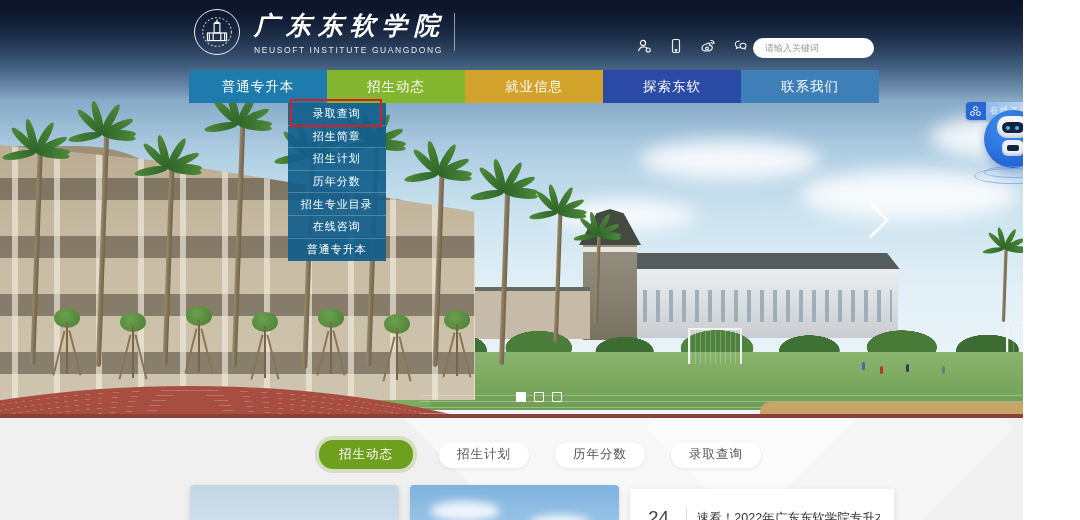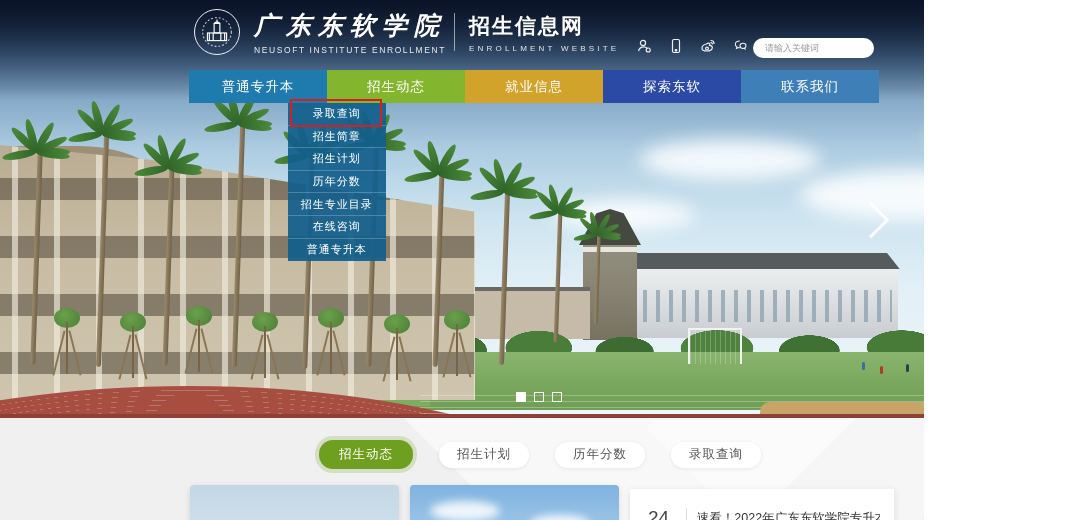--- a/index.html
+++ b/index.html
@@ -1,17 +1,17 @@
 <!DOCTYPE html>
 <html><head>
 <meta charset="utf-8">
 <style>
   * { margin:0; padding:0; box-sizing:border-box; }
   body { background:#fff; font-family:"Liberation Sans","DejaVu Sans",sans-serif; }
-  .screen { position:relative; width:924px; height:520px; overflow:hidden; background:#d946ef; }
+  .screen { position:relative; width:1023px; height:520px; overflow:hidden; background:#d946ef; }
 
   
   .hero { position:absolute; left:0; top:0; width:1080px; height:418px; overflow:hidden; }
   .sky { position:absolute; inset:0;
     background:linear-gradient(180deg,#15223c 0%,#27405f 6%,#51749a 14%,#86aac8 24%,#aecde2 36%,#cde4f0 52%,#e3f0f7 70%,#eef6fa 100%); }
   .cloud { position:absolute; background:rgba(255,255,255,.85); border-radius:50%; filter:blur(9px); }
   .c1{left:640px;top:140px;width:180px;height:40px}
   .c2{left:800px;top:170px;width:220px;height:50px}
   .c3{left:930px;top:115px;width:170px;height:45px}
   .c4{left:555px;top:200px;width:140px;height:30px}
@@ -411,27 +411,23 @@
             <circle cx="23" cy="23" r="15" stroke-dasharray="2 2" opacity=".7"></circle>
             <rect x="20" y="14" width="6" height="10"></rect>
             <path d="M23 10 l0 4 M20 14 q3 -3 6 0"></path>
             <rect x="13" y="24" width="20" height="8"></rect>
             <path d="M15 24 v8 M19 24 v8 M27 24 v8 M31 24 v8"></path>
           </g>
         </svg>
       </div>
       <div class="logo-text">
         <div class="logo-cn">广东东软学院</div>
-        <div class="logo-en">NEUSOFT INSTITUTE ENROLLMENT</div>
+        <div class="logo-en">NEUSOFT INSTITUTE GUANGDONG</div>
       </div>
       <div class="vdiv"></div>
-      <div class="site-text">
-        <div class="site-cn">招生信息网</div>
-        <div class="site-en">ENROLLMENT WEBSITE</div>
-      </div>
     </div>
 
     <div class="top-icons">
       <span class="tico">
         <svg class="icon" viewBox="0 0 16 16" fill="none" stroke="#fff" stroke-width="1.2">
           <circle cx="7" cy="5" r="2.6"></circle>
             <path d="M2.5 13 q1.5 -4.5 6 -4 q2 .3 3 1.6"></path>
             <circle cx="12.2" cy="12" r="2"></circle>
         </svg>
       </span>

